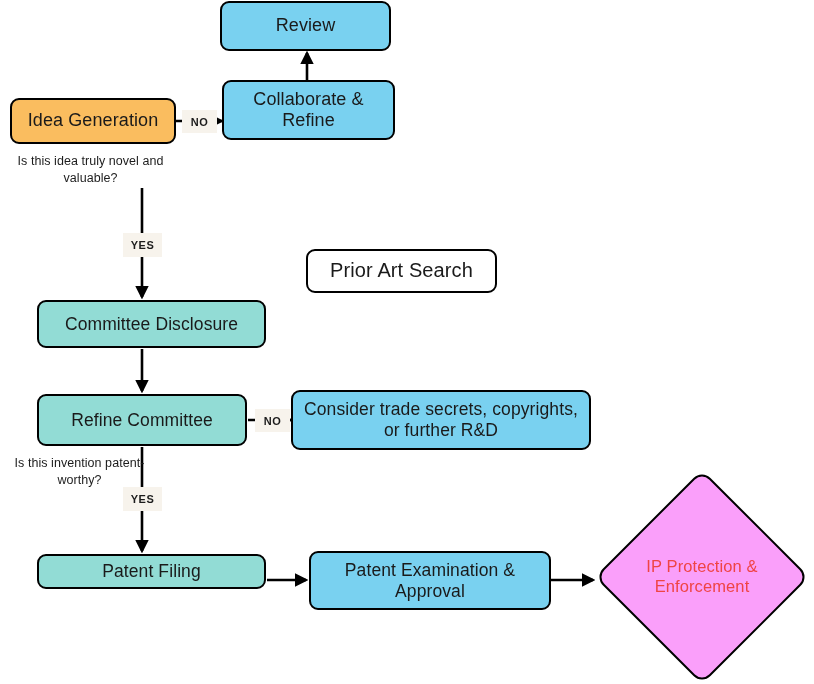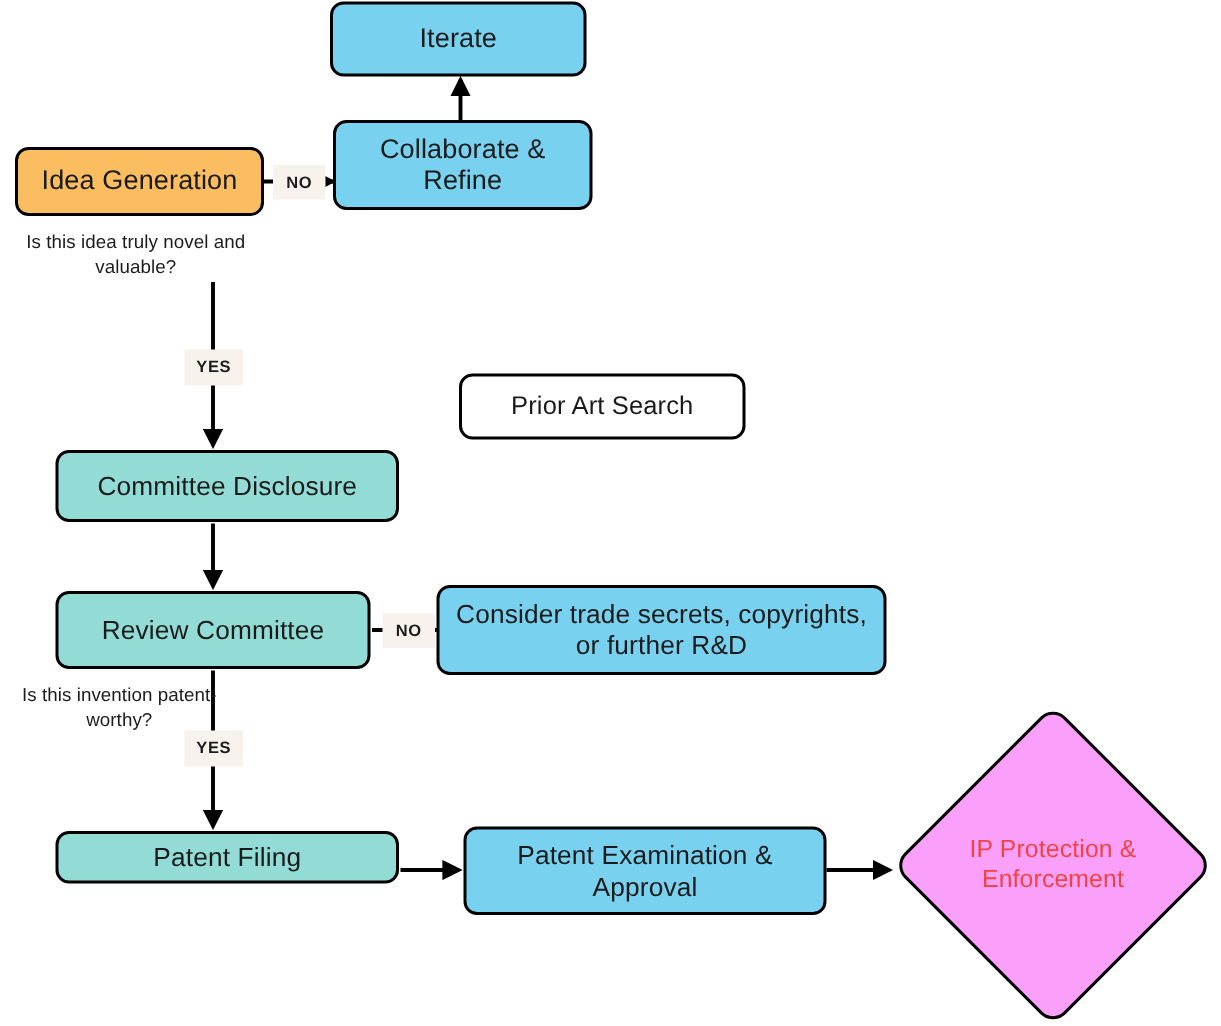--- a/index.html
+++ b/index.html
@@ -143,41 +143,41 @@
       <path d="M 267 580 L 306 580" stroke="#000000" stroke-width="2.6" fill="none" marker-end="url(#arrow)"></path>
     </g>
 
      IP Protection diamond --&gt;
     <g>
       <path d="M 551 580 L 593 580" stroke="#000000" stroke-width="2.6" fill="none" marker-end="url(#arrow)"></path>
     </g>
   </svg>
 
   <div class="node fill-blue" style="left:220px; top:1px; width:171px; height:50px; font-size:18px;">
-    <span>Iterate</span>
+    <span>Review</span>
   </div>
 
   <div class="node fill-orange" style="left:10px; top:98px; width:166px; height:46px; font-size:18px;">
     <span>Idea Generation</span>
   </div>
 
   <div class="node fill-blue" style="left:222px; top:80px; width:173px; height:60px; font-size:18px;">
     <span>Collaborate &amp; Refine</span>
   </div>
 
-  <div class="node fill-none" style="left:306px; top:249px; width:191px; height:44px; font-size:17px;">
+  <div class="node fill-none" style="left:306px; top:249px; width:191px; height:44px; font-size:20px;">
     <span>Prior Art Search</span>
   </div>
 
   <div class="node fill-teal" style="left:37px; top:300px; width:229px; height:48px; font-size:17.5px;">
     <span>Committee Disclosure</span>
   </div>
 
   <div class="node fill-teal" style="left:37px; top:394px; width:210px; height:52px; font-size:17.5px;">
-    <span>Review Committee</span>
+    <span>Refine Committee</span>
   </div>
 
   <div class="node fill-blue" style="left:291px; top:390px; width:300px; height:60px; font-size:17.5px;">
     <span>Consider trade secrets, copyrights, or further R&amp;D</span>
   </div>
 
   <div class="node fill-teal" style="left:37px; top:554px; width:229px; height:35px; font-size:17.5px;">
     <span>Patent Filing</span>
   </div>
 

